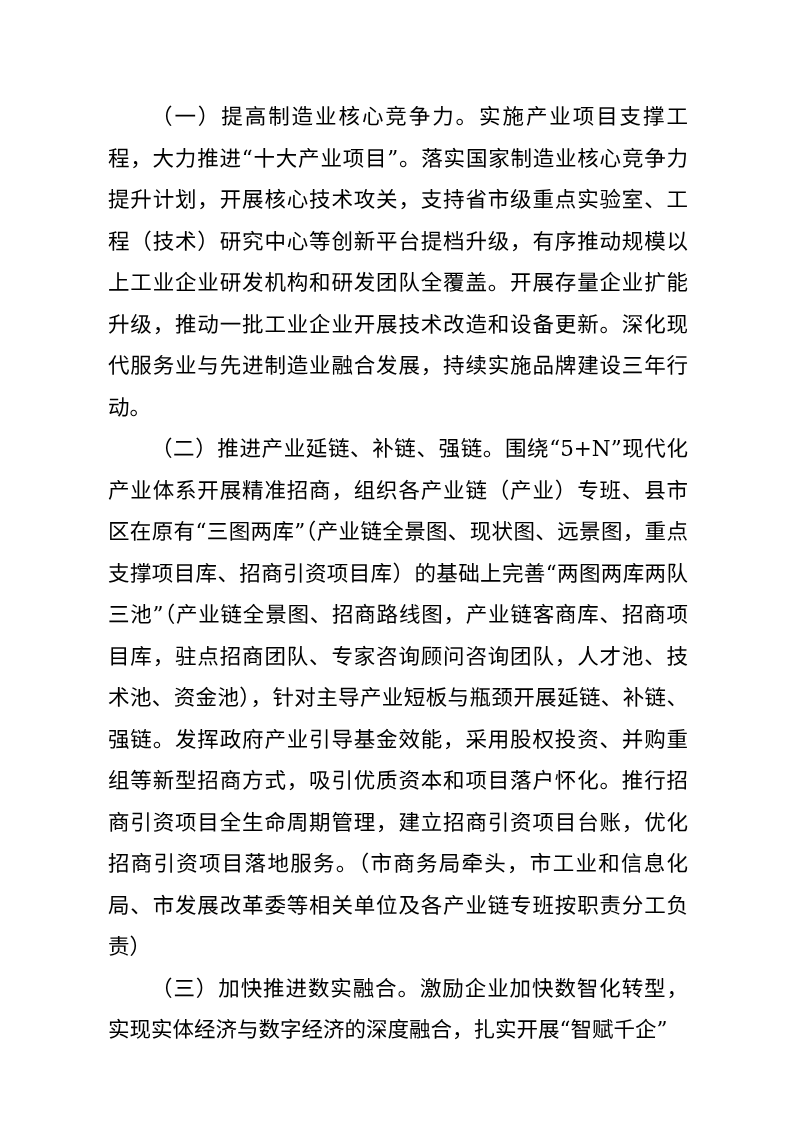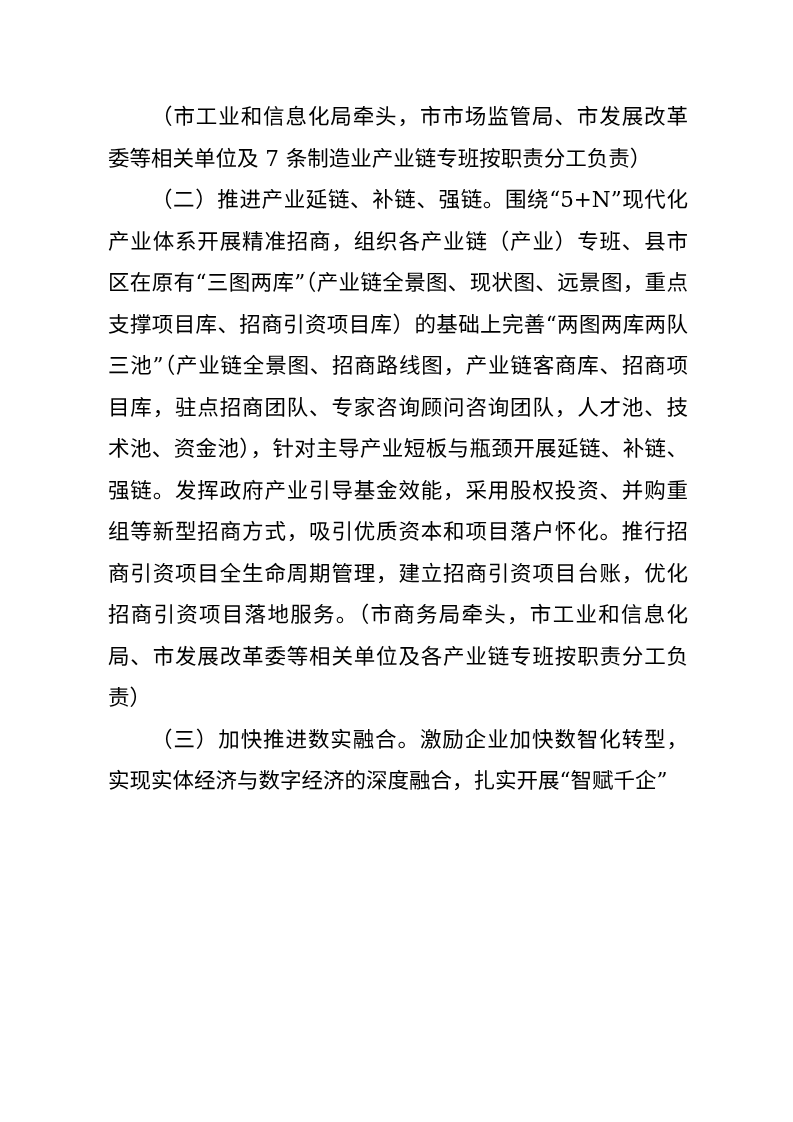--- a/index.html
+++ b/index.html
@@ -33,17 +33,17 @@
     text-indent: 2em;
     text-align: justify;
     text-justify: inter-ideograph;
   }
 </style>
 </head>
 <body>
 
 <div class="page">
   <div class="body-text">
-    <p class="para">（市工业和信息化局牵头，市市场监管局、市发展改革委等相关单位及 7 条制造业产业链专班按职责分工负责）</p>
+    <p class="para">（一）提高制造业核心竞争力。实施产业项目支撑工程，大力推进“十大产业项目”。落实国家制造业核心竞争力提升计划，开展核心技术攻关，支持省市级重点实验室、工程（技术）研究中心等创新平台提档升级，有序推动规模以上工业企业研发机构和研发团队全覆盖。开展存量企业扩能升级，推动一批工业企业开展技术改造和设备更新。深化现代服务业与先进制造业融合发展，持续实施品牌建设三年行动。</p>
     <p class="para">（二）推进产业延链、补链、强链。围绕“5+N”现代化产业体系开展精准招商，组织各产业链（产业）专班、县市区在原有“三图两库”（产业链全景图、现状图、远景图，重点支撑项目库、招商引资项目库）的基础上完善“两图两库两队三池”（产业链全景图、招商路线图，产业链客商库、招商项目库，驻点招商团队、专家咨询顾问咨询团队，人才池、技术池、资金池），针对主导产业短板与瓶颈开展延链、补链、强链。发挥政府产业引导基金效能，采用股权投资、并购重组等新型招商方式，吸引优质资本和项目落户怀化。推行招商引资项目全生命周期管理，建立招商引资项目台账，优化招商引资项目落地服务。（市商务局牵头，市工业和信息化局、市发展改革委等相关单位及各产业链专班按职责分工负责）</p>
     <p class="para">（三）加快推进数实融合。激励企业加快数智化转型，实现实体经济与数字经济的深度融合，扎实开展“智赋千企”</p>
   </div>
 </div>
 
 </body></html>

